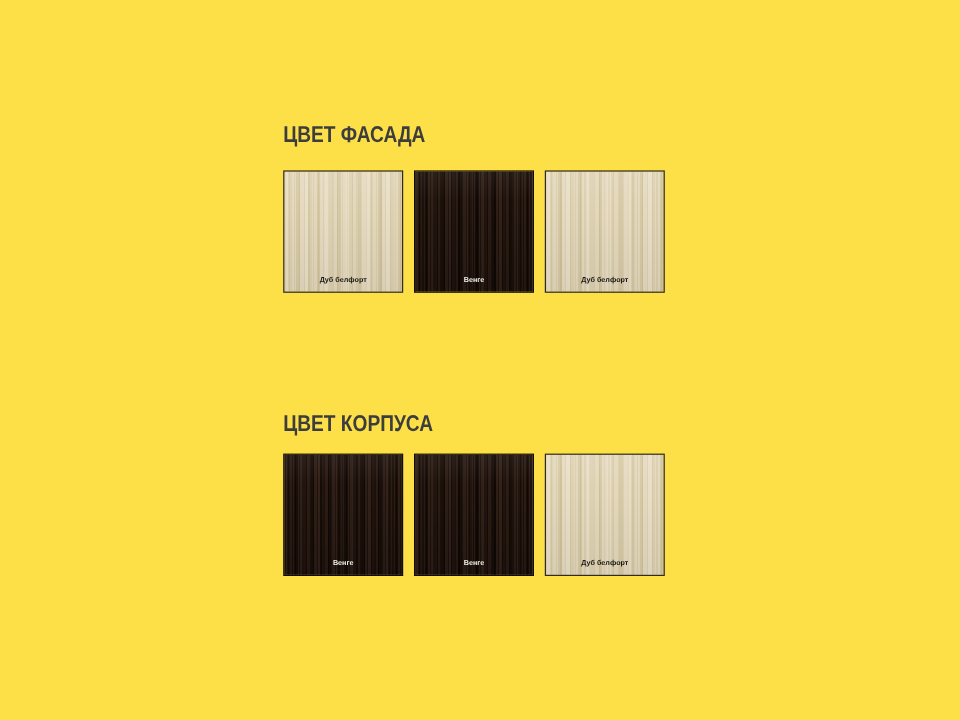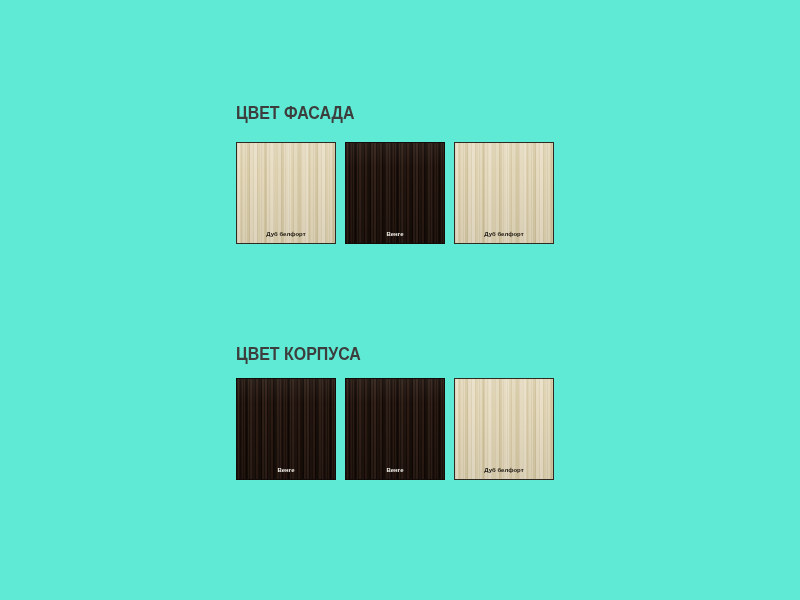--- a/index.html
+++ b/index.html
@@ -8,21 +8,21 @@
     width: 800px;
     height: 600px;
     background: #ffffff;
     overflow: hidden;
     font-family: "Liberation Sans", sans-serif;
   }
   .page {
     position: relative;
     width: 800px;
     height: 600px;
-    background: #5eead4;
+    background: #fde047;
   }
   .section-title {
     position: absolute;
     left: 236px;
     margin: 0;
     font-family: "Liberation Sans", sans-serif;
     font-weight: 700;
     font-size: 19px;
     line-height: 19px;
     color: #3d3d3d;

